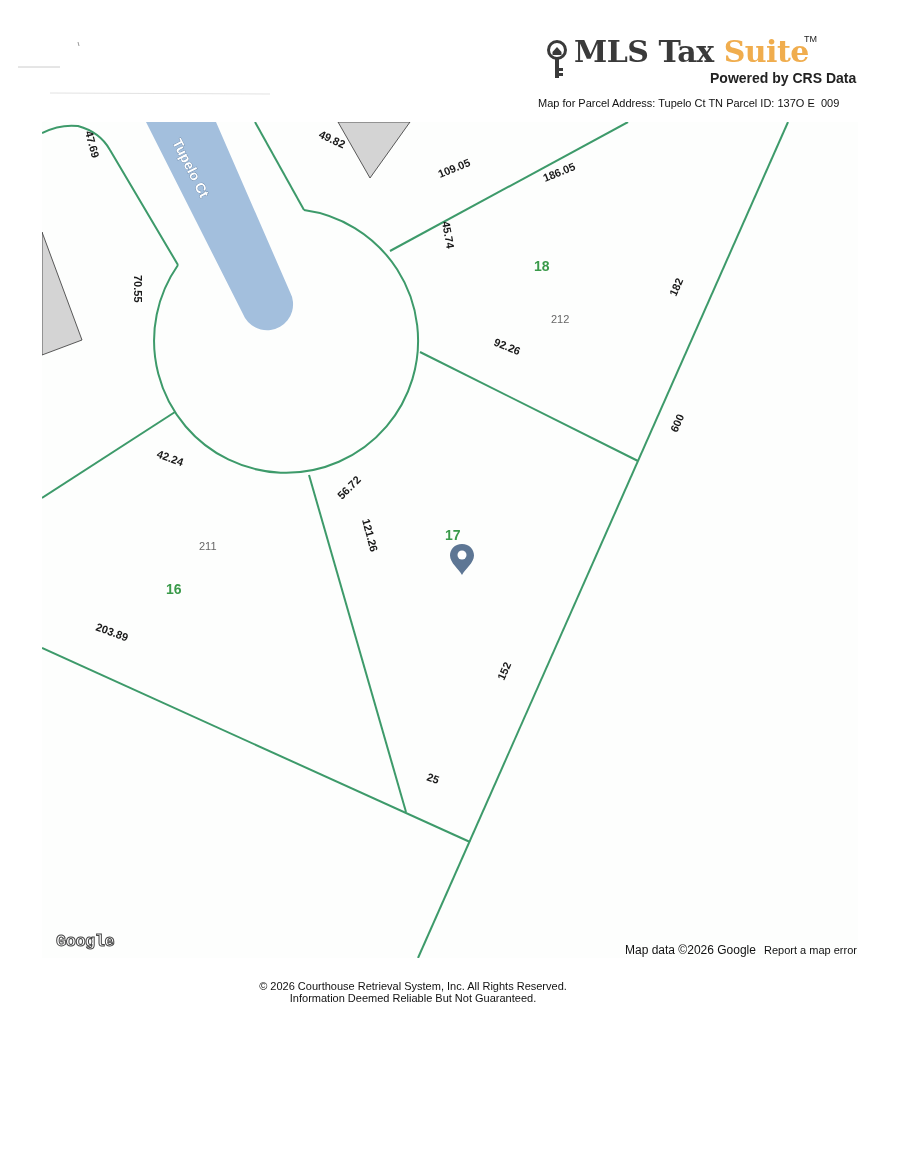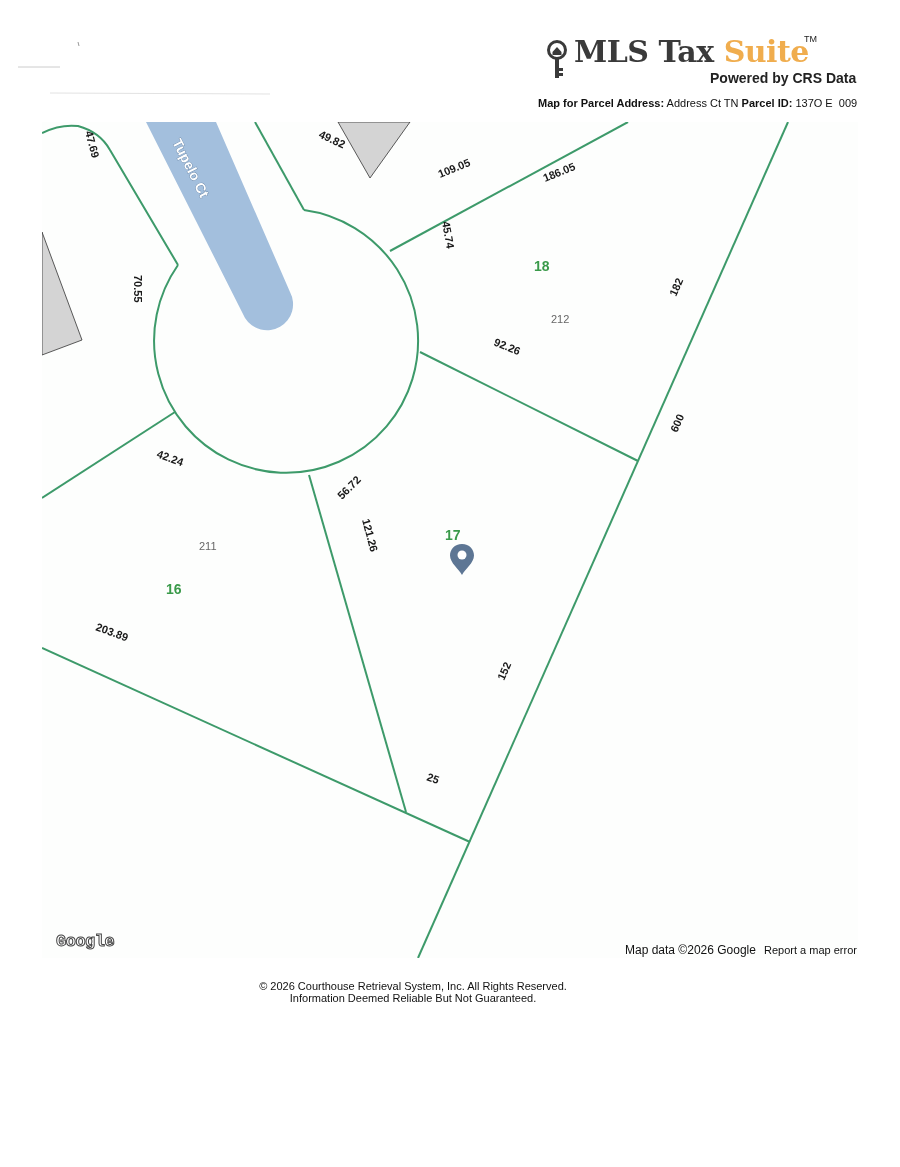--- a/index.html
+++ b/index.html
@@ -12,21 +12,21 @@
     .logo-icon { position: absolute; left: 0; top: 6px; width: 22px; height: 40px; }
     .logo-text { position: absolute; left: 28px; top: 0px; font-family: "DejaVu Serif", serif;
                  font-weight: bold; font-size: 30px; letter-spacing: -0.5px; white-space: nowrap; }
     .logo-text .mls { color: #3a3a3a; }
     .logo-text .suite { color: #f0ad4e; }
     .logo-tm { position: absolute; left: 258px; top: 0px; font-size: 9px; font-weight: normal; color: #222; }
     .logo-powered { position: absolute; left: 164px; top: 36px; font-size: 14px; font-weight: bold;
                     color: #222; white-space: nowrap; }
 
     .parcel-header { position: absolute; left: 538px; top: 97px; font-size: 11px; white-space: nowrap; color: #111; }
-    .parcel-header b { font-weight: bold; }
+    .parcel-header b { font-weight: normal; }
 
     .map { position: absolute; left: 42px; top: 122px; width: 816px; height: 836px;
            background: #fdfefd; overflow: hidden; }
     .map svg { position: absolute; left: 0; top: 0; }
 
     .dim { font-family: "Liberation Sans", sans-serif; font-weight: bold; font-size: 11px; fill: #1a1a1a; }
     .lot { font-family: "Liberation Sans", sans-serif; font-weight: bold; font-size: 14px; fill: #3a9a4a; }
     .addr { font-family: "Liberation Sans", sans-serif; font-size: 11px; fill: #666; }
     .road-label { font-family: "Liberation Sans", sans-serif; font-weight: bold; font-size: 14px;
                   fill: #ffffff; stroke: #6a86a6; stroke-width: 0.8px; paint-order: stroke; }
@@ -58,21 +58,21 @@
     <rect x="13" y="28" width="4" height="3" fill="#3a3a3a"></rect>
     <rect x="13" y="33" width="4" height="3" fill="#3a3a3a"></rect>
   </svg>
   <div class="logo-text"><span class="mls">MLS Tax </span><span class="suite">Suite</span></div>
   <div class="logo-tm">TM</div>
   <div class="logo-powered">Powered by CRS Data</div>
 </div>
 
 <div class="parcel-header">
   <b>Map for Parcel Address:</b>
-  <span>Address Ct TN</span>
+  <span>Tupelo Ct TN</span>
   <b>Parcel ID:</b>
   <span style="white-space:pre">137O E  009</span>
 </div>
 
 <div class="map">
   <svg width="816" height="836" viewBox="42 122 816 836">
 
     <polygon points="338,122 370,178 410,122" fill="#d4d4d4" stroke="#333" stroke-width="0.8"></polygon>
     <polygon points="42,232 82,340 42,355" fill="#d4d4d4" stroke="#333" stroke-width="0.8"></polygon>
 

